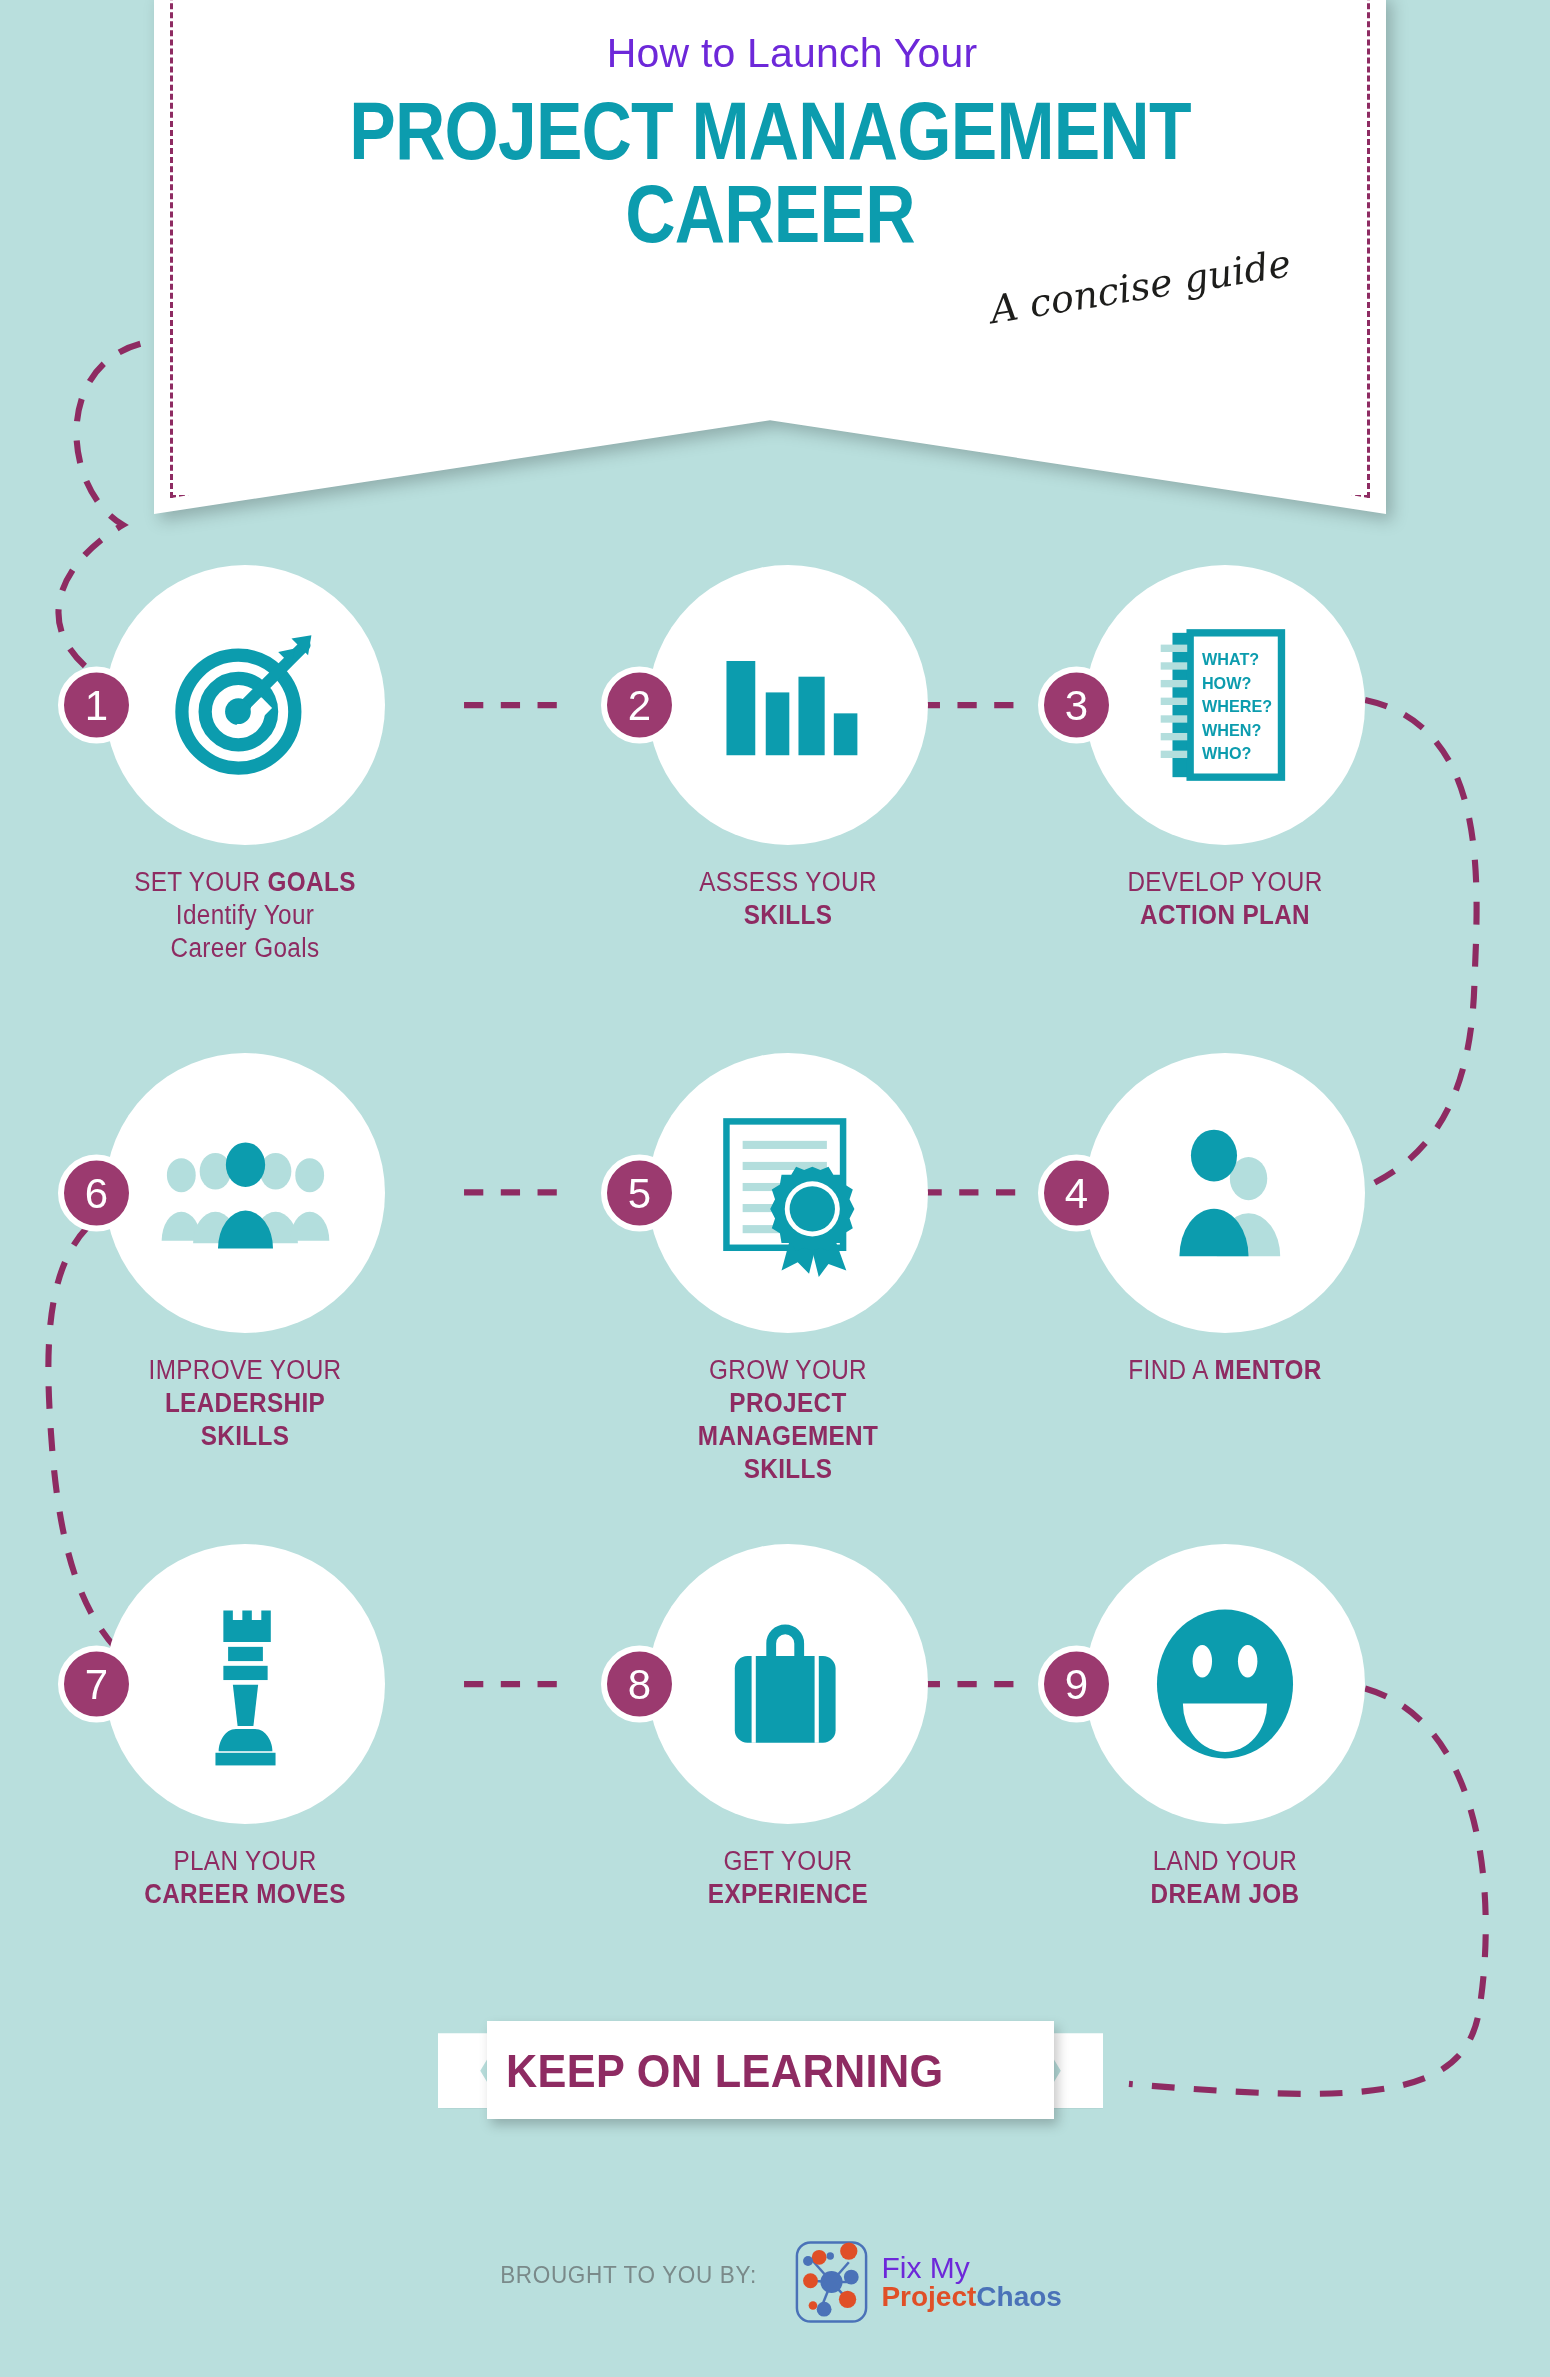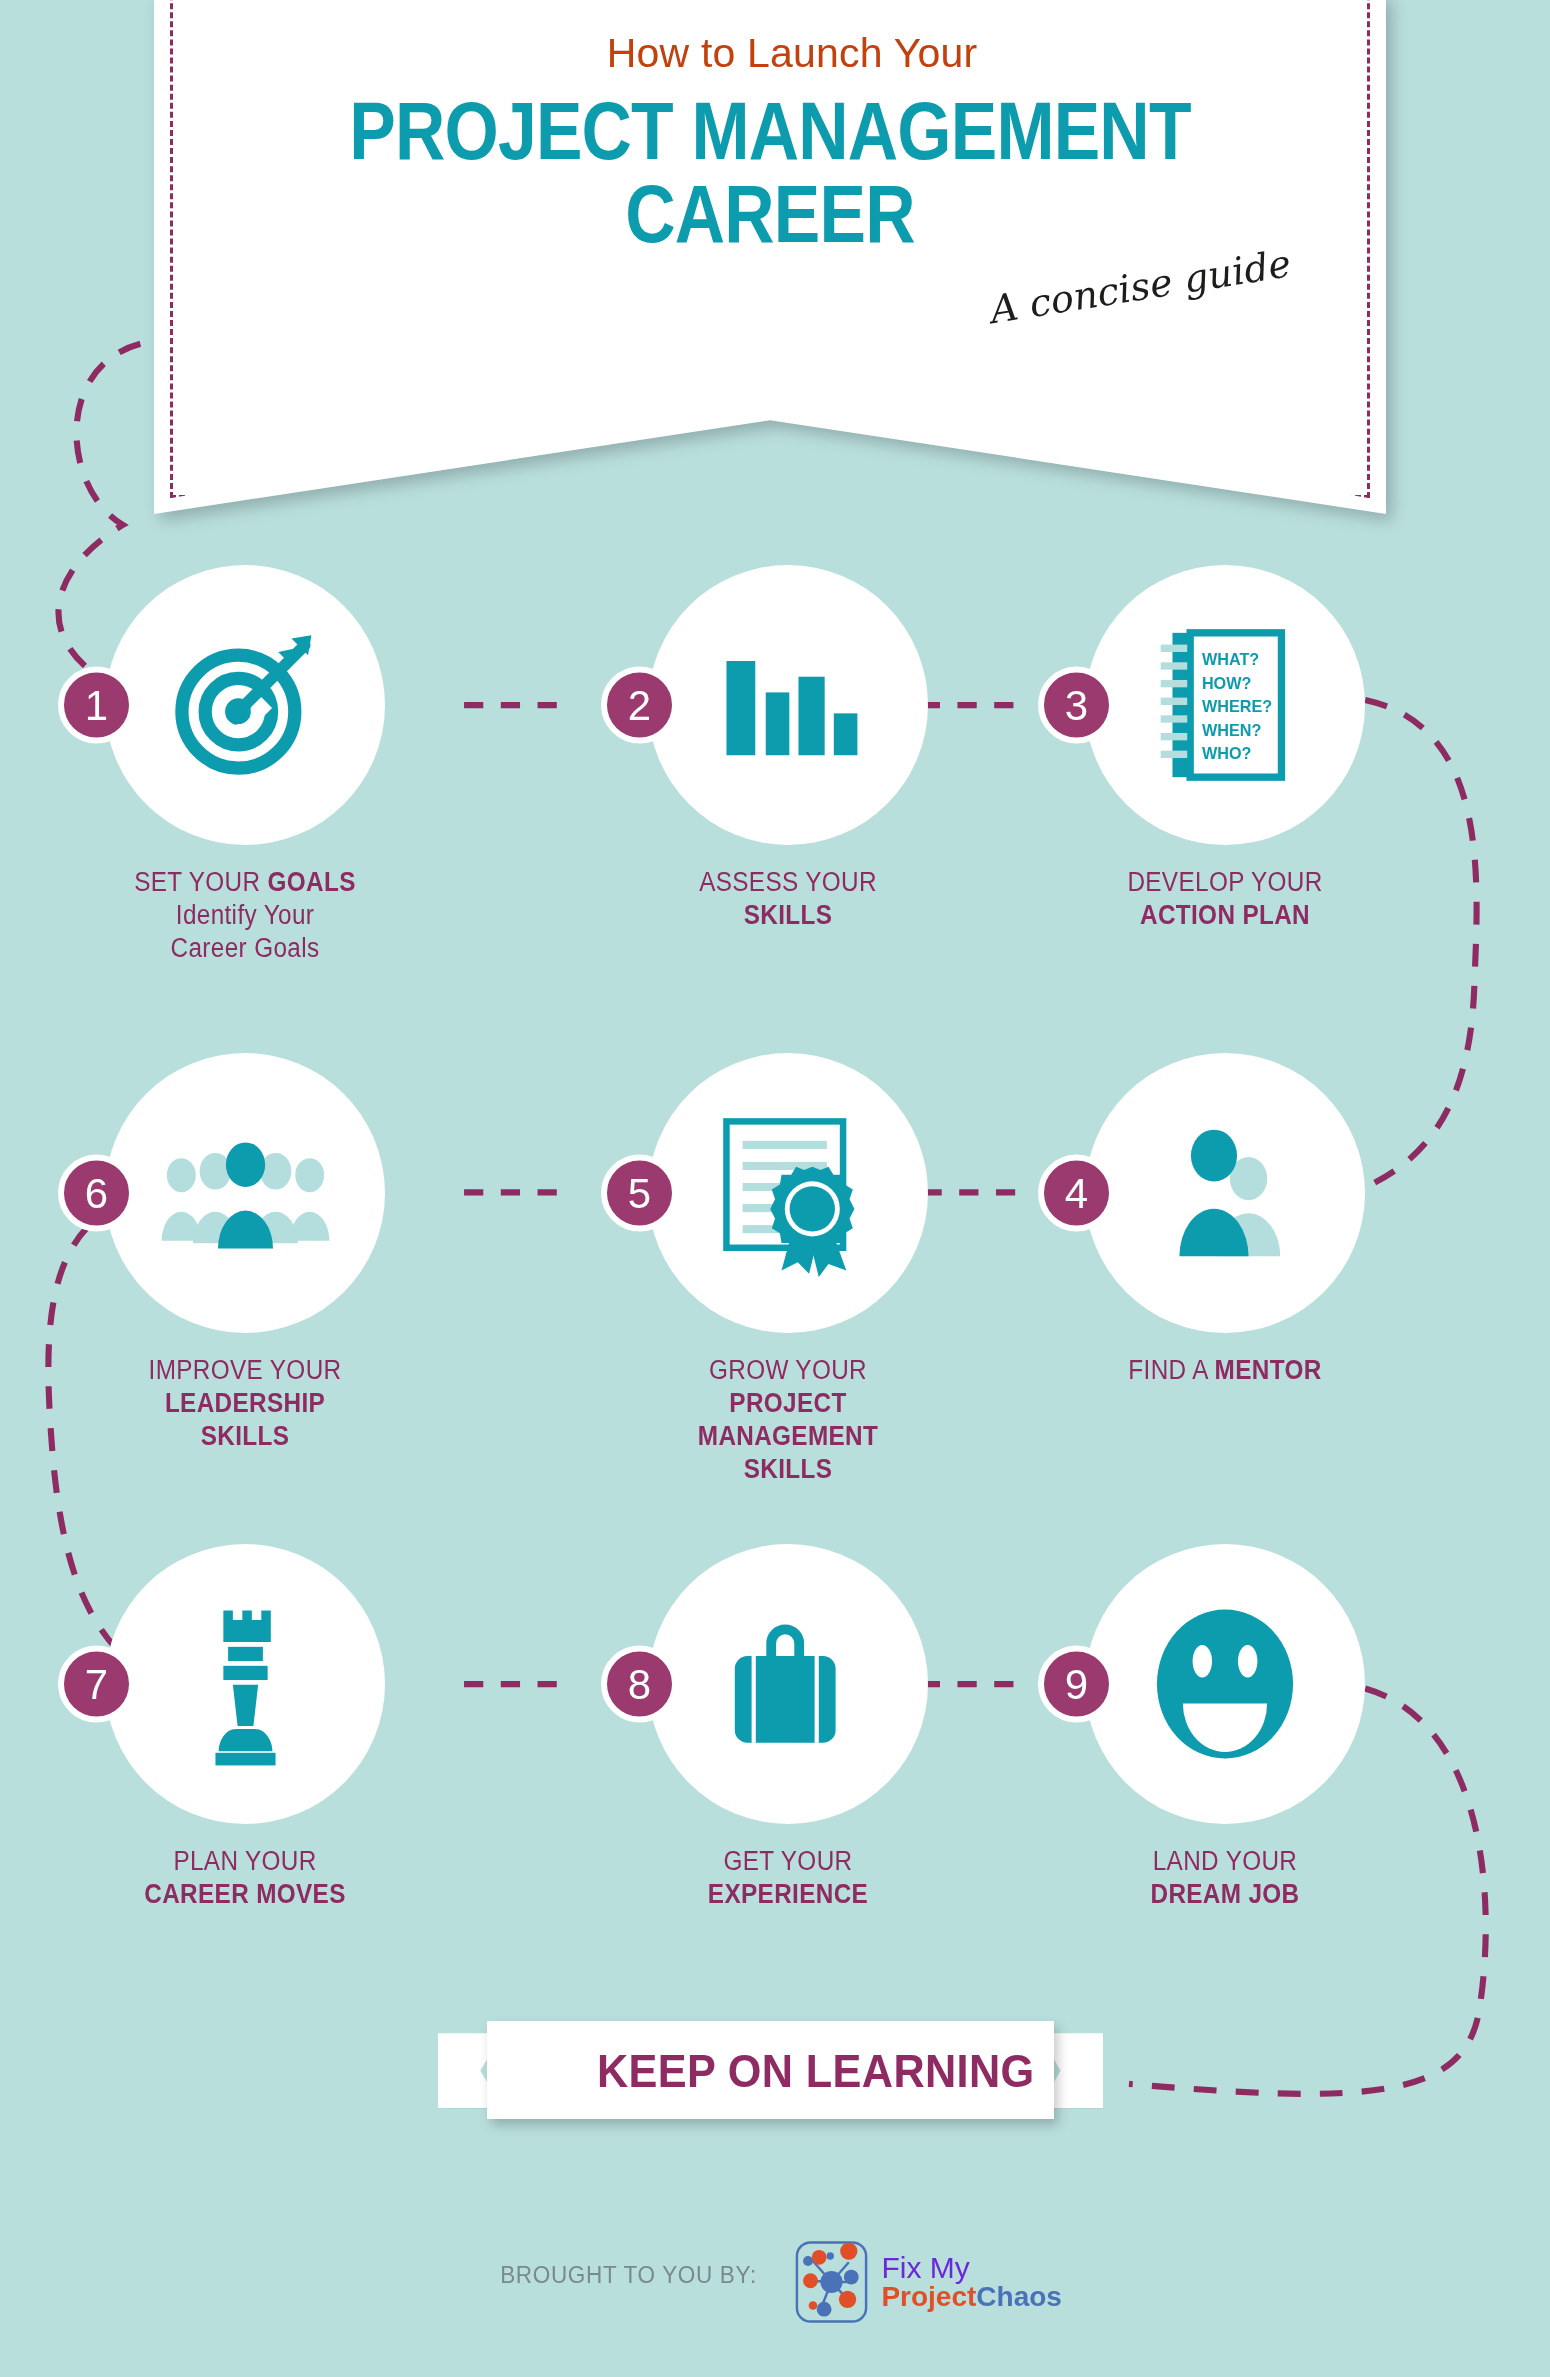--- a/index.html
+++ b/index.html
@@ -27,21 +27,21 @@
     clip-path:polygon(0 0,100% 0,100% 100%,50% 82%,0 100%);
   }
   #banner .inner-dash{
     position:absolute;left:15.8px;top:-26px;right:15.8px;bottom:15.8px;
     border:3.5px dashed #8e2b62;border-top:none;
     -webkit-clip-path:polygon(0 0,100% 0,100% 100%,50% 81%,0 100%);
     clip-path:polygon(0 0,100% 0,100% 100%,50% 81%,0 100%);
     box-sizing:border-box;
   }
   .banner-text{position:absolute;left:0;right:0;text-align:center;}
-  #hdr-kicker{top:37px;font-size:41px;color:#c2410c;font-weight:400;letter-spacing:0.2px;margin-left:44px;}
+  #hdr-kicker{top:37px;font-size:41px;color:#6d28d9;font-weight:400;letter-spacing:0.2px;margin-left:44px;}
   #hdr-title1,#hdr-title2{
     color:#0c9cae;font-weight:700;
     font-family:"Liberation Sans Narrow","Liberation Sans",sans-serif;
     letter-spacing:-0.9px;transform:scaleX(.86);
   }
   #hdr-title1{top:92px;font-size:81px;}
   #hdr-title2{top:175px;font-size:81px;}
   #hdr-sub{
     position:absolute;right:96px;top:248px;
     font-family:"DejaVu Serif",serif;font-style:italic;font-size:38px;color:#1d1d1b;
@@ -80,21 +80,21 @@
   
   #ribbon{position:absolute;left:438px;top:2021px;width:665px;height:101px;z-index:4;}
   #ribbon .tail{
     position:absolute;top:12.3px;width:65px;height:75px;background:#ffffff;
     filter:drop-shadow(3.5px 5.3px 5.3px rgba(0,0,0,.22));
   }
   #ribbon .tail.l{left:0;-webkit-clip-path:polygon(0 0,100% 0,65% 50%,100% 100%,0 100%);clip-path:polygon(0 0,100% 0,65% 50%,100% 100%,0 100%);}
   #ribbon .tail.r{right:0;-webkit-clip-path:polygon(0 0,100% 0,100% 100%,0 100%,35% 50%);clip-path:polygon(0 0,100% 0,100% 100%,0 100%,35% 50%);}
   #ribbon .plate{
     position:absolute;left:49px;right:49px;top:0;height:98px;background:#ffffff;
-    display:flex;align-items:center;justify-content:flex-end;
+    display:flex;align-items:center;justify-content:flex-start;
     filter:drop-shadow(4.4px 6.1px 6.1px rgba(0,0,0,.22));
   }
   #ribbon-label{
     color:#8e2b62;font-size:47px;font-weight:700;letter-spacing:0.4px;
     font-family:"Liberation Sans Narrow","Liberation Sans",sans-serif;
     transform:scaleX(.92);
   }
 
   
   #footer{position:absolute;left:0;right:0;top:2240px;height:131px;z-index:4;

